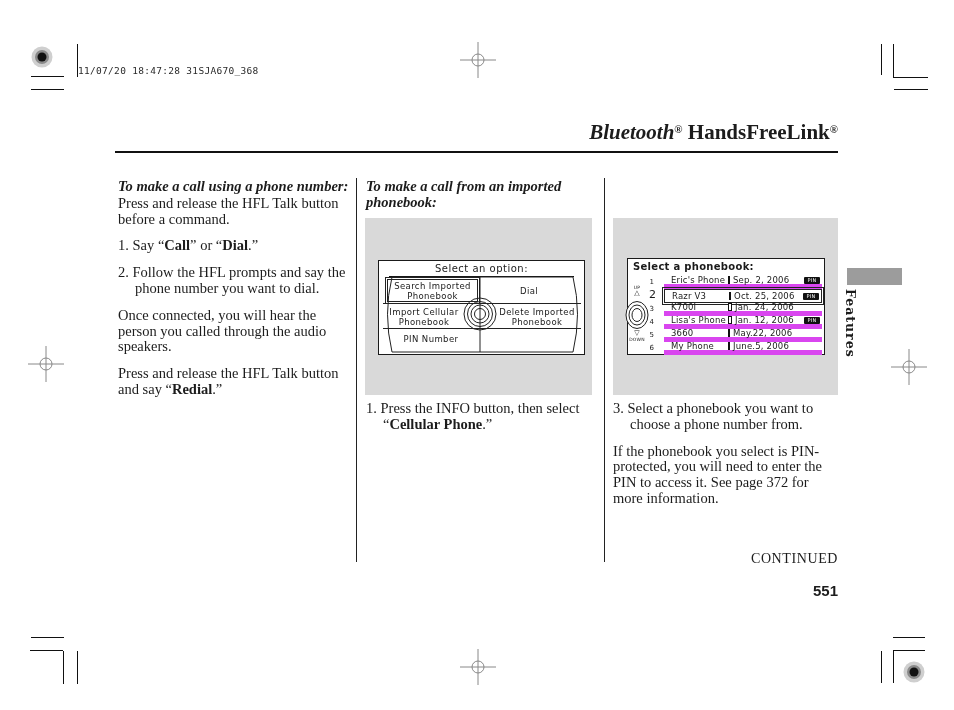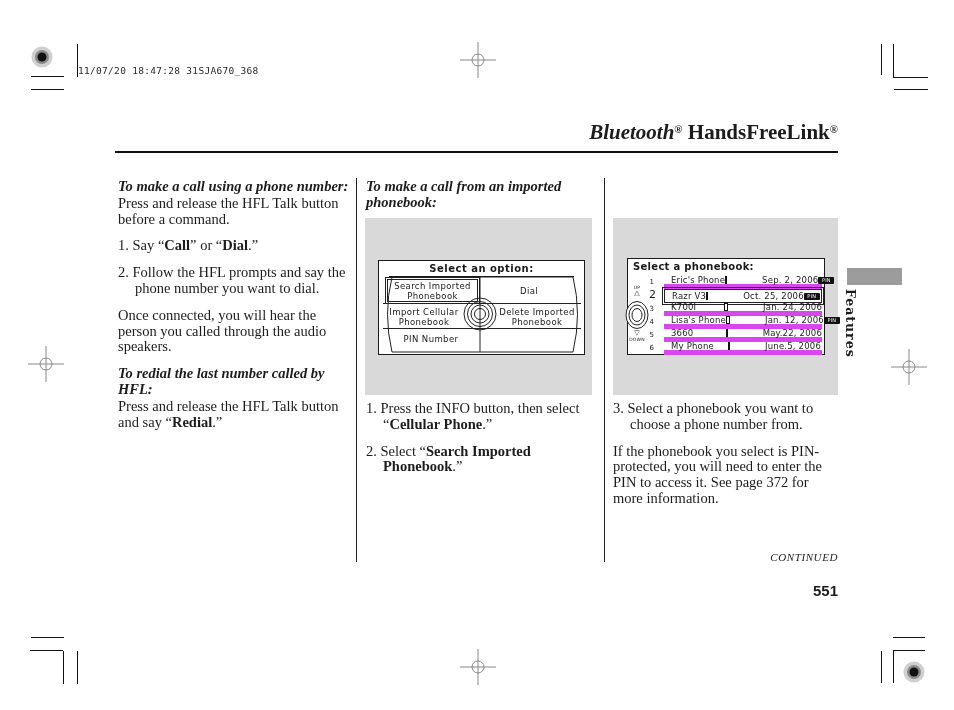--- a/index.html
+++ b/index.html
@@ -23,48 +23,48 @@
   .col { position:absolute; top:179px; font-size:14.5px; line-height:15.8px; }
   .hfl-h { font-weight:bold; font-style:italic; margin-bottom:1px; }
   .para { margin-bottom:11px; }
   .step { padding-left:17px; text-indent:-17px; margin-bottom:11px; }
 
   
   .graybox { position:absolute; top:218px; height:177px; background:#d9d9d9; }
   .scr { position:absolute; background:#fff; border:1px solid #1a1a1a;
          font-family:"DejaVu Sans", sans-serif; color:#1a1a1a; }
   .scr-title { position:absolute; left:0; top:2px; width:100%; text-align:center;
-               font-size:10px; font-weight:bold; letter-spacing:0.5px; }
+               font-size:10px; font-weight:normal; letter-spacing:0.5px; }
   .scr-underline { position:absolute; left:10px; top:15px; width:185px; height:1px; background:#111; }
   .lbl { position:absolute; display:flex; flex-direction:column; align-items:center; justify-content:center;
          font-size:8.5px; line-height:10px; letter-spacing:0.4px; text-align:center; }
   .selbox { border:1px solid #222; outline:1px solid #222; outline-offset:1.5px; background:transparent; }
 
   
   .scr2-title { position:absolute; left:5px; top:2px; font-size:10px; font-weight:bold; letter-spacing:0.3px; }
   .pnum { position:absolute; width:16px; text-align:right; font-size:7px; }
   .pnum.big { font-size:11px; }
   .updown { position:absolute; width:20px; text-align:center; font-size:4.5px; line-height:5px; letter-spacing:0.2px; }
   .updown .tri { font-size:7px; line-height:7px; }
   .prow { position:absolute; left:36px; width:158px; height:13px; display:flex; align-items:center;
           border-bottom:5px solid #d946ef; font-size:8.5px; letter-spacing:0.2px; }
   .prow.sel { border:1px solid #222; outline:1px solid #222; outline-offset:1.5px; height:14px; }
   .pname { width:64px; padding-left:7px; white-space:nowrap; }
   .ptick { flex:none; width:2px; height:8px; background:#111; margin-right:3px; }
   .hollow .ptick { width:4px; background:#fff; border:1px solid #111; height:8px; }
-  .pdate { flex:1; white-space:nowrap;margin-left:32px; }
+  .pdate { flex:1; white-space:nowrap; }
   .pbadge { flex:none; width:16px; height:7px; background:#111; color:#fff; font-size:5px;
             display:flex; align-items:center; justify-content:center; margin-right:2px; border-radius:1px; }
 
   
   .tab-block { left:847px; top:268px; width:55px; height:17px; background:#9c9c9c; }
   .tab-label { left:843px; top:289px; writing-mode:vertical-rl; font-family:"DejaVu Serif", serif;
                font-size:12.5px; font-weight:600; letter-spacing:1px; }
 
-  .continued { right:116px; top:551px; font-style:italic; font-size:11px; letter-spacing:0.6px;margin-left:24px; }
+  .continued { right:116px; top:551px; font-size:14px; letter-spacing:0.6px;margin-left:24px; }
   .pageno { right:116px; top:582px; font-family:"Liberation Sans", sans-serif; font-weight:bold; font-size:15px; }
 </style>
 </head>
 <body>
 
 <div class="page">
 
   <svg class="abs" style="left:30px;top:45px" width="24" height="24">
     <circle cx="12" cy="12" r="10.5" fill="#cfcfcf"></circle>
       <circle cx="12" cy="12" r="7" fill="#8a8a8a"></circle>
@@ -124,21 +124,20 @@
 
   <div class="abs vrule" style="left:356px"></div>
   <div class="abs vrule" style="left:604px"></div>
 
   <div class="col" style="left:118px;width:236px">
     <div class="hfl-h">To make a call using a phone number:</div>
     <p class="para">Press and release the HFL Talk button before a command.</p>
     <div class="step"><span>1. Say “</span><b>Call</b><span>” or “</span><b>Dial</b><span>.”</span></div>
     <div class="step">2. Follow the HFL prompts and say the phone number you want to dial.</div>
     <p class="para">Once connected, you will hear the person you called through the audio speakers.</p>
-    <div class="hfl-h">To redial the last number called by HFL:</div>
     <p class="para"><span>Press and release the HFL Talk button and say “</span><b>Redial</b><span>.”</span></p>
   </div>
 
   <div class="col" style="left:366px;width:236px">
     <div class="hfl-h">To make a call from an imported phonebook:</div>
   </div>
 
   <div class="graybox" style="left:365px;width:227px">
     <div class="scr" style="left:13px;top:42px;width:207px;height:95px">
       <div class="scr-title">Select an option:</div>
@@ -169,21 +168,20 @@
           <span>Phonebook</span>
       </div>
       <div class="lbl" style="left:12px;top:68px;width:80px;height:20px">
         <span>PIN Number</span>
       </div>
     </div>
   </div>
 
   <div class="col" style="left:366px;top:401px;width:236px">
     <div class="step"><span>1. Press the INFO button, then select “</span><b>Cellular Phone</b><span>.”</span></div>
-    <div class="step"><span>2. Select “</span><b>Search Imported Phonebook</b><span>.”</span></div>
   </div>
 
   <div class="graybox" style="left:613px;width:225px">
     <div class="scr" style="left:14px;top:40px;width:198px;height:97px">
       <div class="scr2-title">Select a phonebook:</div>
 
       <div class="pnum" style="left:10px;top:19px">1</div>
       <div class="pnum big" style="left:12px;top:29px">2</div>
       <div class="pnum" style="left:10px;top:46px">3</div>
       <div class="pnum" style="left:10px;top:59px">4</div>

